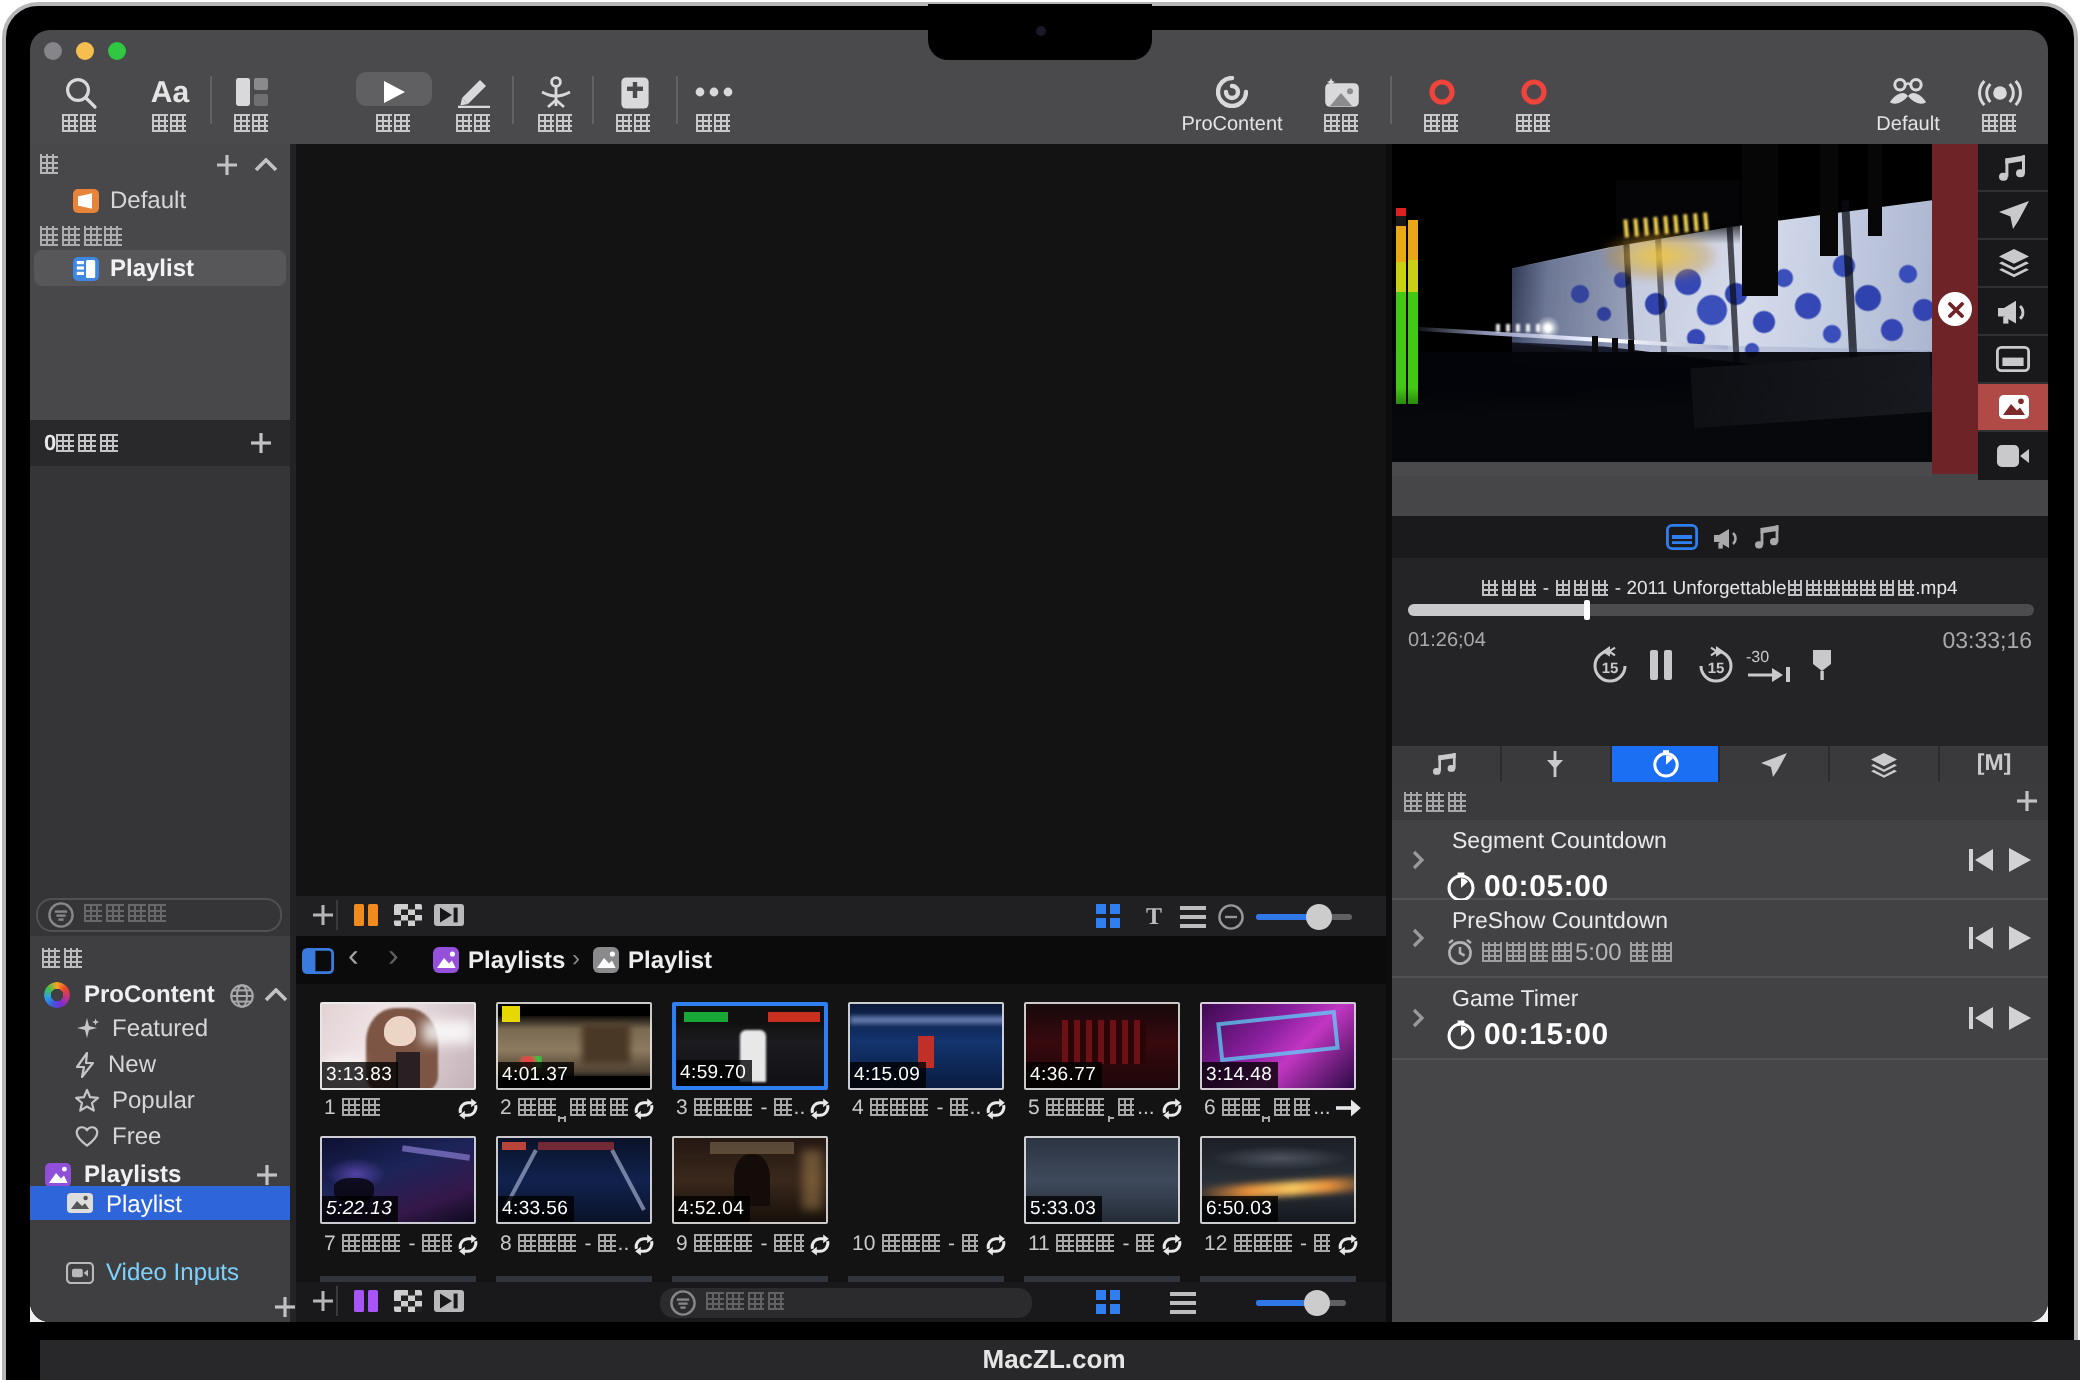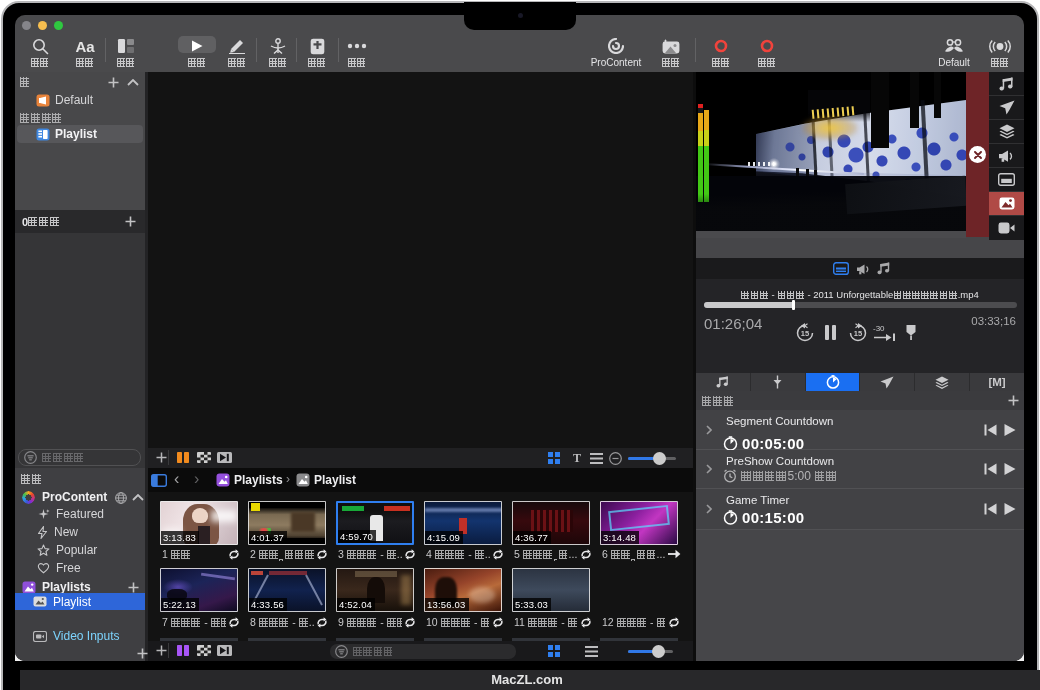--- a/index.html
+++ b/index.html
@@ -444,46 +444,46 @@
         <div class="dur">4:15.09</div>
       </div>
 <div class="thumb" style="left:364px;top:429px;background:linear-gradient(180deg,#17090b 0,#37090d 45%,#1d0608 100%);border:1px solid rgba(235,235,235,.85);">
         <div class="ab" style="left:18px;top:8px;width:42px;height:22px;background:repeating-linear-gradient(90deg,#6b1115 0 3px,#2a0507 3px 6px)"></div>
         <div class="dur">4:36.77</div>
       </div>
 <div class="thumb" style="left:452px;top:429px;background:linear-gradient(135deg,#3c0a50 0,#8a1f9e 40%,#c236c2 60%,#2a0a44 100%);border:1px solid rgba(235,235,235,.85);">
         <div class="ab" style="left:8px;top:6px;width:60px;height:20px;border:2px solid rgba(90,220,255,.7);transform:rotate(-6deg)"></div>
         <div class="dur">3:14.48</div>
       </div>
-<div class="thumb" style="left:12px;top:496px;background:linear-gradient(160deg,#0d1030 0,#1c2458 40%,#35184a 75%,#0d0a20 100%);border:1px solid rgba(235,235,235,.85);">
+<div class="thumb" style="left:12px;top:496px;background:linear-gradient(160deg,#0d1030 0,#1c2458 40%,#35184a 75%,#0d0a20 100%);border:1px solid rgba(235,235,235,.85);font-style:italic;">
         <div class="ab" style="left:2px;top:10px;width:30px;height:16px;background:radial-gradient(ellipse,rgba(120,90,220,.6),transparent 70%)"></div>
         <div class="ab" style="left:6px;top:20px;width:20px;height:12px;background:rgba(10,8,20,.9);border-radius:40%"></div>
         <div class="ab" style="left:40px;top:6px;width:34px;height:3px;background:rgba(180,160,255,.5);transform:rotate(8deg)"></div>
         <div class="dur">5:22.13</div>
       </div>
 <div class="thumb" style="left:100px;top:496px;background:linear-gradient(180deg,#0a1228 0,#11224e 50%,#0a1228 100%);border:1px solid rgba(235,235,235,.85);">
         <div class="ab" style="left:10px;top:4px;width:2px;height:34px;background:rgba(200,210,240,.55);transform:rotate(28deg)"></div>
         <div class="ab" style="left:64px;top:4px;width:2px;height:34px;background:rgba(200,210,240,.55);transform:rotate(-28deg)"></div>
         <div class="ab" style="left:20px;top:2px;width:38px;height:4px;background:rgba(220,60,60,.5)"></div>
         <div class="ab" style="left:2px;top:2px;width:12px;height:4px;background:rgba(230,80,60,.8)"></div>
         <div class="dur">4:33.56</div>
       </div>
 <div class="thumb" style="left:188px;top:496px;background:linear-gradient(180deg,#241812 0,#3a281c 50%,#17100a 100%);border:1px solid rgba(235,235,235,.85);">
         <div class="ab" style="left:30px;top:8px;width:18px;height:26px;background:#140c08;border-radius:45% 45% 0 0"></div>
         <div class="ab" style="left:18px;top:2px;width:42px;height:6px;background:rgba(240,210,160,.25)"></div>
         <div class="ab" style="left:64px;top:6px;width:10px;height:30px;background:rgba(250,200,120,.3);filter:blur(2px)"></div>
         <div class="dur">4:52.04</div>
       </div>
-<div class="thumb" style="left:276px;top:496px;background:linear-gradient(160deg,#4a1c10 0,#96442a 40%,#b86a3a 60%,#3c1408 100%);border:1px solid rgba(235,235,235,.85);">
-        <div class="ab" style="left:10px;top:8px;width:22px;height:30px;background:#1e0e08;border-radius:40% 40% 10% 10%;filter:blur(1px)"></div>
-        <div class="ab" style="left:44px;top:18px;width:26px;height:16px;background:rgba(240,220,200,.35);border-radius:50%;filter:blur(2px)"></div>
-        <div class="dur">13:56.03</div>
-      </div>
 <div class="thumb" style="left:364px;top:496px;background:linear-gradient(180deg,#2c3442 0,#3e4a5c 50%,#252c38 100%);border:1px solid rgba(235,235,235,.85);">
         <div class="dur">5:33.03</div>
+      </div>
+<div class="thumb" style="left:452px;top:496px;background:linear-gradient(180deg,#1c2026 0,#2a3038 55%,#14181e 100%);border:1px solid rgba(235,235,235,.85);">
+        <div class="ab" style="left:-4px;top:22px;width:90px;height:7px;background:linear-gradient(90deg,transparent,#e8903a 30%,#f8c860 55%,#e8903a 75%,transparent);filter:blur(1.5px);transform:rotate(-4deg)"></div>
+        <div class="ab" style="left:4px;top:4px;width:70px;height:12px;background:radial-gradient(ellipse,rgba(200,210,230,.25),transparent 70%)"></div>
+        <div class="dur">6:50.03</div>
       </div>
 <div class="tlabel" style="left:14px;top:476px">1 <i class="c"></i><i class="c"></i></div>
 <div class="loop" style="left:80px;top:477px">
         <svg width="12" height="11" viewBox="0 0 12 11" style="">
           <path d="M2.2 7.4 A4 4 0 0 1 6 2.4 L8.6 2.4" fill="none" stroke="#e8e8ea" stroke-width="1.5"></path>
           <path d="M7.6 0.2 L10.4 2.4 L7.6 4.6 Z" fill="#e8e8ea"></path>
           <path d="M9.8 3.6 A4 4 0 0 1 6 8.6 L3.4 8.6" fill="none" stroke="#e8e8ea" stroke-width="1.5"></path>
           <path d="M4.4 6.4 L1.6 8.6 L4.4 10.8 Z" fill="#e8e8ea"></path>
         </svg>
       </div>
@@ -710,21 +710,21 @@
             <rect x="10.8" y="0.6" width="1.4" height="8.4" fill="#a9a9ab"></rect>
             <path d="M3.3 2 L12.2 0.6 L12.2 3.4 L3.3 4.8 Z" fill="#a9a9ab"></path>
           </svg>
         </div>
 </div>
 <div class="ab" style="left:0;top:207px;width:328px;height:94px;background:#242427">
 <div class="ab" style="left:0;top:10px;width:328px;text-align:center;color:#e4e4e6;font-size:9.5px;white-space:nowrap"><i class="c"></i><i class="c"></i><i class="c"></i> - <i class="c"></i><i class="c"></i><i class="c"></i> - 2011 Unforgettable<i class="c"></i><i class="c"></i><i class="c"></i><i class="c"></i><i class="c"></i><i class="c"></i><i class="c"></i>.mp4</div>
 <div class="ab" style="left:8px;top:23px;width:313px;height:6px;border-radius:3px;background:#4c4c4f"></div>
 <div class="ab" style="left:8px;top:23px;width:90px;height:6px;border-radius:3px 0 0 3px;background:#c9c9cb"></div>
 <div class="ab" style="left:96px;top:21px;width:3px;height:10px;background:#fff;border-radius:1px"></div>
-<div class="ab" style="left:8px;top:36px;color:#a9a9ab;font-size:15px">01:26;04</div>
+<div class="ab" style="left:8px;top:36px;color:#a9a9ab;font-size:10px">01:26;04</div>
 <div class="ab" style="right:8px;top:36px;color:#a9a9ab;font-size:11.5px">03:33;16</div>
 <div class="ab" style="left:99px;top:44px">
           <svg width="20" height="20" viewBox="0 0 20 20" style="">
             <path d="M10 2.5 A7.5 7.5 0 1 0 17.5 10" fill="none" stroke="#c9c9cb" stroke-width="1.5"></path>
             <path d="M10 0 L6 2.7 L10 5.4" fill="#c9c9cb"></path>
             <path d="M12.5 0.8 L9.6 2.7 L12.5 4.7" fill="none" stroke="#c9c9cb" stroke-width="1.1"></path>
             <text x="10" y="13.4" font-size="7.5" font-weight="bold" fill="#c9c9cb" text-anchor="middle" font-family="Liberation Sans">15</text>
           </svg>
         </div>
 <div class="ab" style="left:128px;top:45px">

